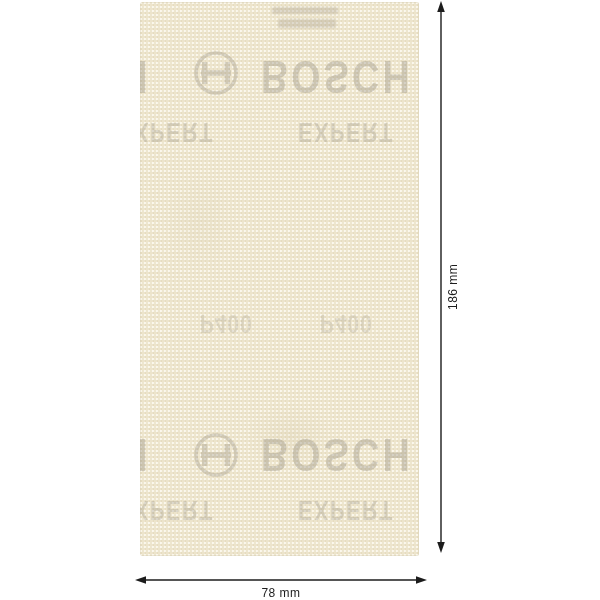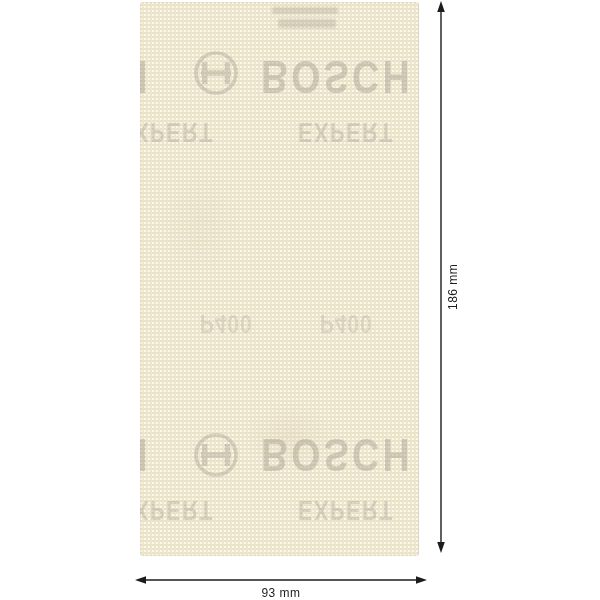--- a/index.html
+++ b/index.html
@@ -108,15 +108,15 @@
     <polygon points="8,1 4.2,12 11.8,12" fill="#1c1c1c"></polygon>
     <polygon points="8,553 4.2,542 11.8,542" fill="#1c1c1c"></polygon>
   </svg>
   <div class="dim-label dim-label-v">186 mm</div>
 
   <svg class="dim-svg dim-h" width="295" height="16" viewBox="0 0 295 16">
     <line x1="9" y1="8" x2="285" y2="8" stroke="#1c1c1c" stroke-width="1.4"></line>
     <polygon points="1,8 12,4.2 12,11.8" fill="#1c1c1c"></polygon>
     <polygon points="293,8 282,4.2 282,11.8" fill="#1c1c1c"></polygon>
   </svg>
-  <div class="dim-label dim-label-h">93 mm</div>
+  <div class="dim-label dim-label-h">78 mm</div>
 
 </div>
 
 </body></html>

